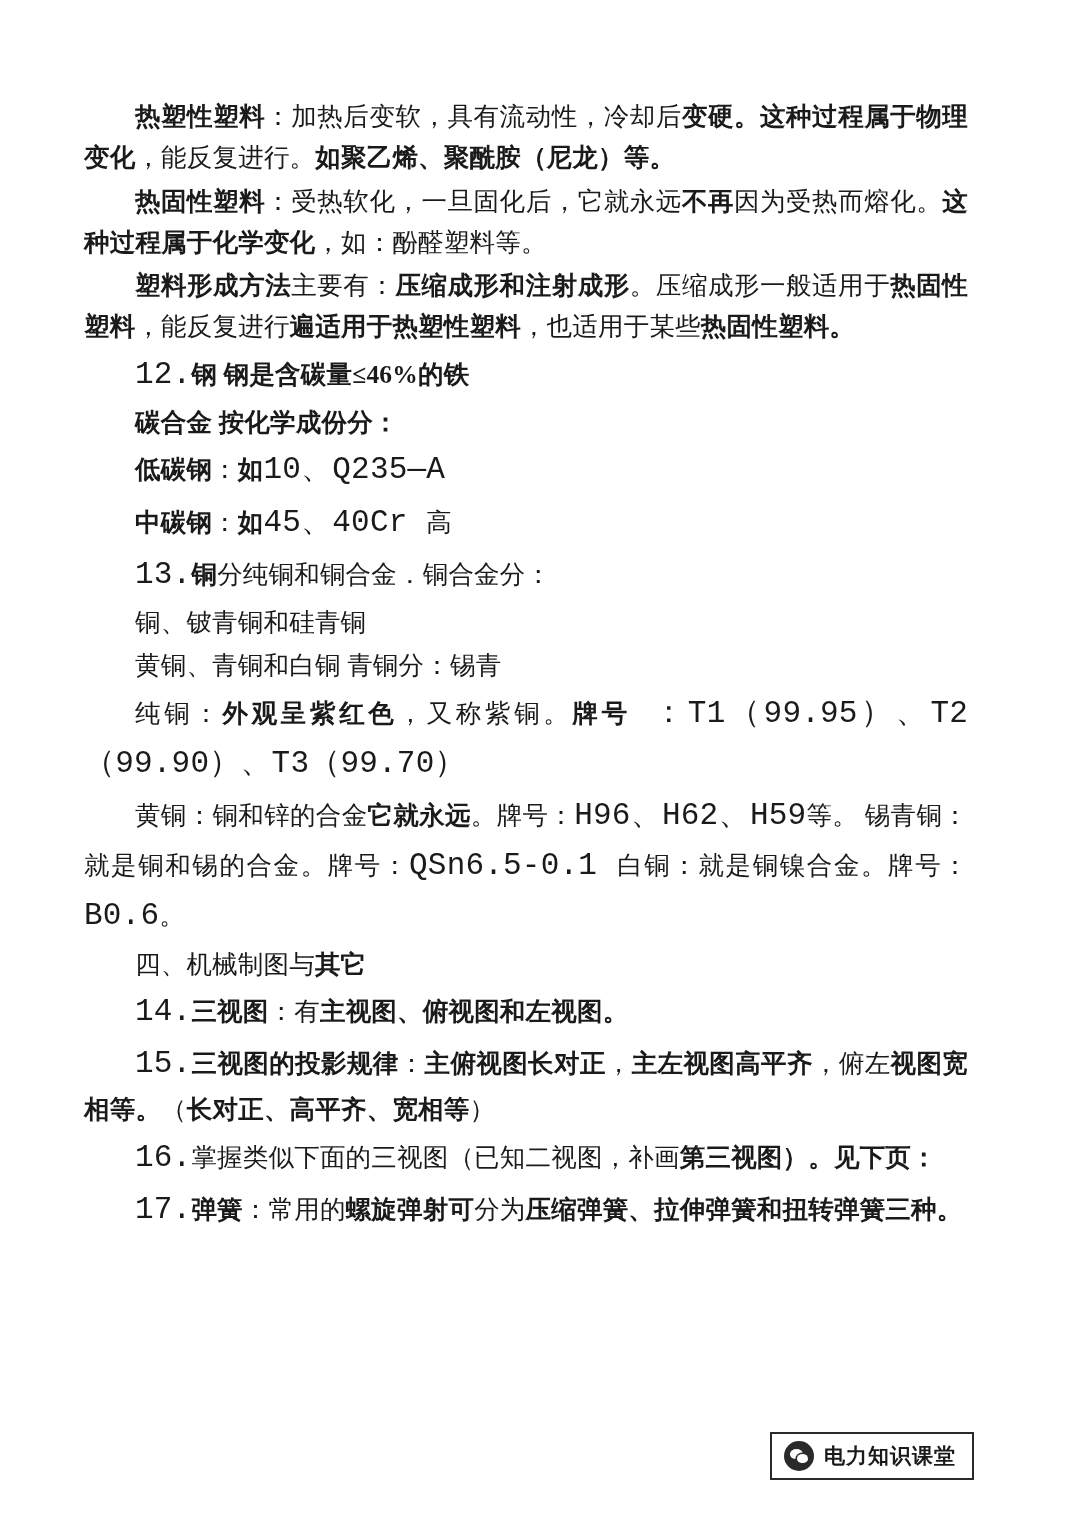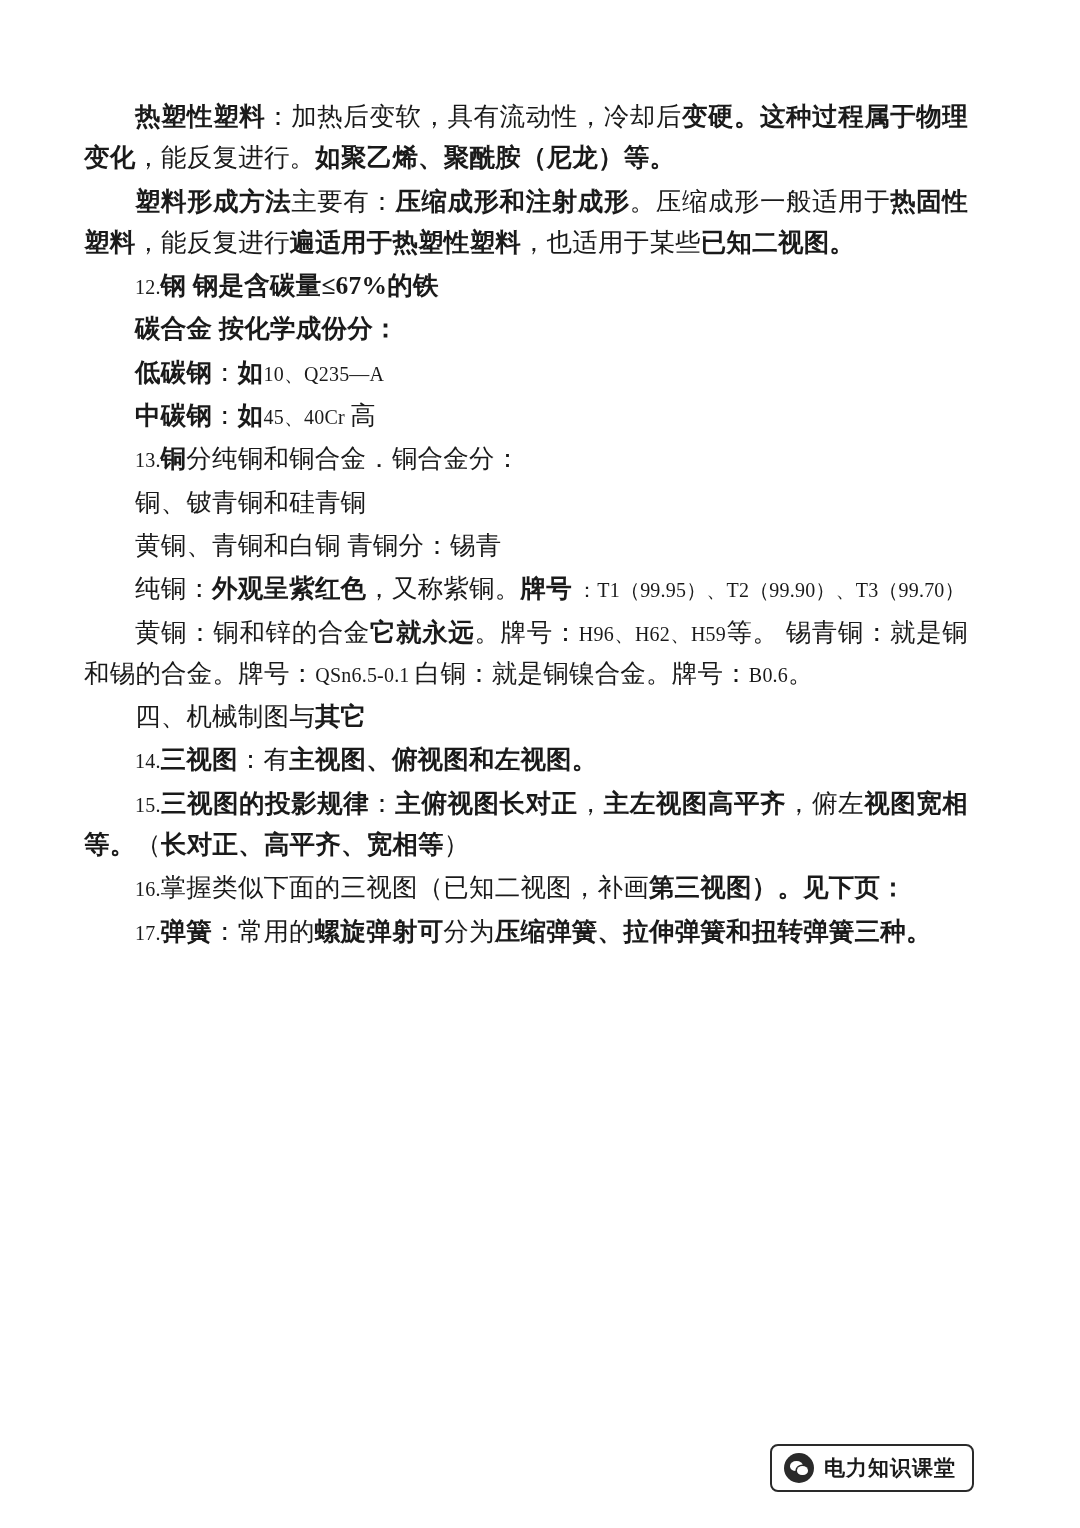--- a/index.html
+++ b/index.html
@@ -33,33 +33,33 @@
   .para {
     margin: 0 0 2px 0;
   }
   .indent {
     text-indent: 2em;
   }
   .b {
     font-weight: bold;
   }
   .latin {
-    font-family: Liberation Serif, serif;
-    font-size: 20px;
+    font-family: Liberation Mono, monospace;
+    font-size: 31px;
   }
   
   .badge {
     position: absolute;
     right: 78px;
-    bottom: 36px;
+    bottom: 48px;
     display: flex;
     align-items: center;
     gap: 10px;
     border: 2px solid #2a2a2a;
-    border-radius: 8px;
+    border-radius: 0;
     padding: 7px 16px 7px 12px;
     background: #ffffff;
   }
   .badge .wechat {
     width: 30px;
     height: 30px;
     border-radius: 50%;
     background: #2a2a2a;
     position: relative;
     flex: 0 0 auto;
@@ -93,22 +93,23 @@
     letter-spacing: 1px;
     white-space: nowrap;
   }
 </style>
 </head>
 <body>
 
 <div class="page">
   <div class="doc-body" id="doc-body">
       <div class="para indent"><span class="b">热塑性塑料</span><span>：加热后变软，具有流动性，冷却后</span><span class="b">变硬。这种过程属于物理变化</span><span>，能反复进行。</span><span class="b">如聚乙烯、聚酰胺（尼龙）等。</span></div>
-      <div class="para indent"><span class="b">塑料形成方法</span><span>主要有：</span><span class="b">压缩成形和注射成形</span><span>。压缩成形一般适用于</span><span class="b">热固性塑料</span><span>，能反复进行</span><span class="b">遍适用于热塑性塑料</span><span>，也适用于某些</span><span class="b">已知二视图。</span></div>
-      <div class="para indent"><span class="latin">12.</span><span class="b">钢 钢是含碳量≤67%的铁</span></div>
+      <div class="para indent"><span class="b">热固性塑料</span><span>：受热软化，一旦固化后，它就永远</span><span class="b">不再</span><span>因为受热而熔化。</span><span class="b">这种过程属于化学变化</span><span>，如：酚醛塑料等。</span></div>
+      <div class="para indent"><span class="b">塑料形成方法</span><span>主要有：</span><span class="b">压缩成形和注射成形</span><span>。压缩成形一般适用于</span><span class="b">热固性塑料</span><span>，能反复进行</span><span class="b">遍适用于热塑性塑料</span><span>，也适用于某些</span><span class="b">热固性塑料。</span></div>
+      <div class="para indent"><span class="latin">12.</span><span class="b">钢 钢是含碳量≤46%的铁</span></div>
       <div class="para indent"><span class="b">碳合金 按化学成份分：</span></div>
       <div class="para indent"><span class="b">低碳钢</span><span>：</span><span class="b">如</span><span class="latin">10、Q235—A</span></div>
       <div class="para indent"><span class="b">中碳钢</span><span>：</span><span class="b">如</span><span class="latin">45、40Cr </span><span>高</span></div>
       <div class="para indent"><span class="latin">13.</span><span class="b">铜</span><span>分纯铜和铜合金．铜合金分：</span></div>
       <div class="para indent"><span>铜、铍青铜和硅青铜</span></div>
       <div class="para indent"><span>黄铜、青铜和白铜 青铜分</span><span>：锡青</span></div>
       <div class="para indent"><span>纯铜：</span><span class="b">外观呈紫红色</span><span>，又称紫铜。</span><span class="b">牌号</span><span class="latin"> ：T1（99.95）、T2（99.90）、T3（99.70）</span></div>
       <div class="para indent"><span>黄铜：铜和锌的合金</span><span class="b">它就永远</span><span>。牌号：</span><span class="latin">H96、H62、H59</span><span>等。 锡青铜：就是铜和锡的合金。牌号：</span><span class="latin">QSn6.5-0.1 </span><span>白铜：就是铜镍合金。牌号：</span><span class="latin">B0.6</span><span>。</span></div>
       <div class="para indent"><span>四、机械制图与</span><span class="b">其它</span></div>
       <div class="para indent"><span class="latin">14.</span><span class="b">三视图</span><span>：有</span><span class="b">主视图、俯视图和左视图。</span></div>

